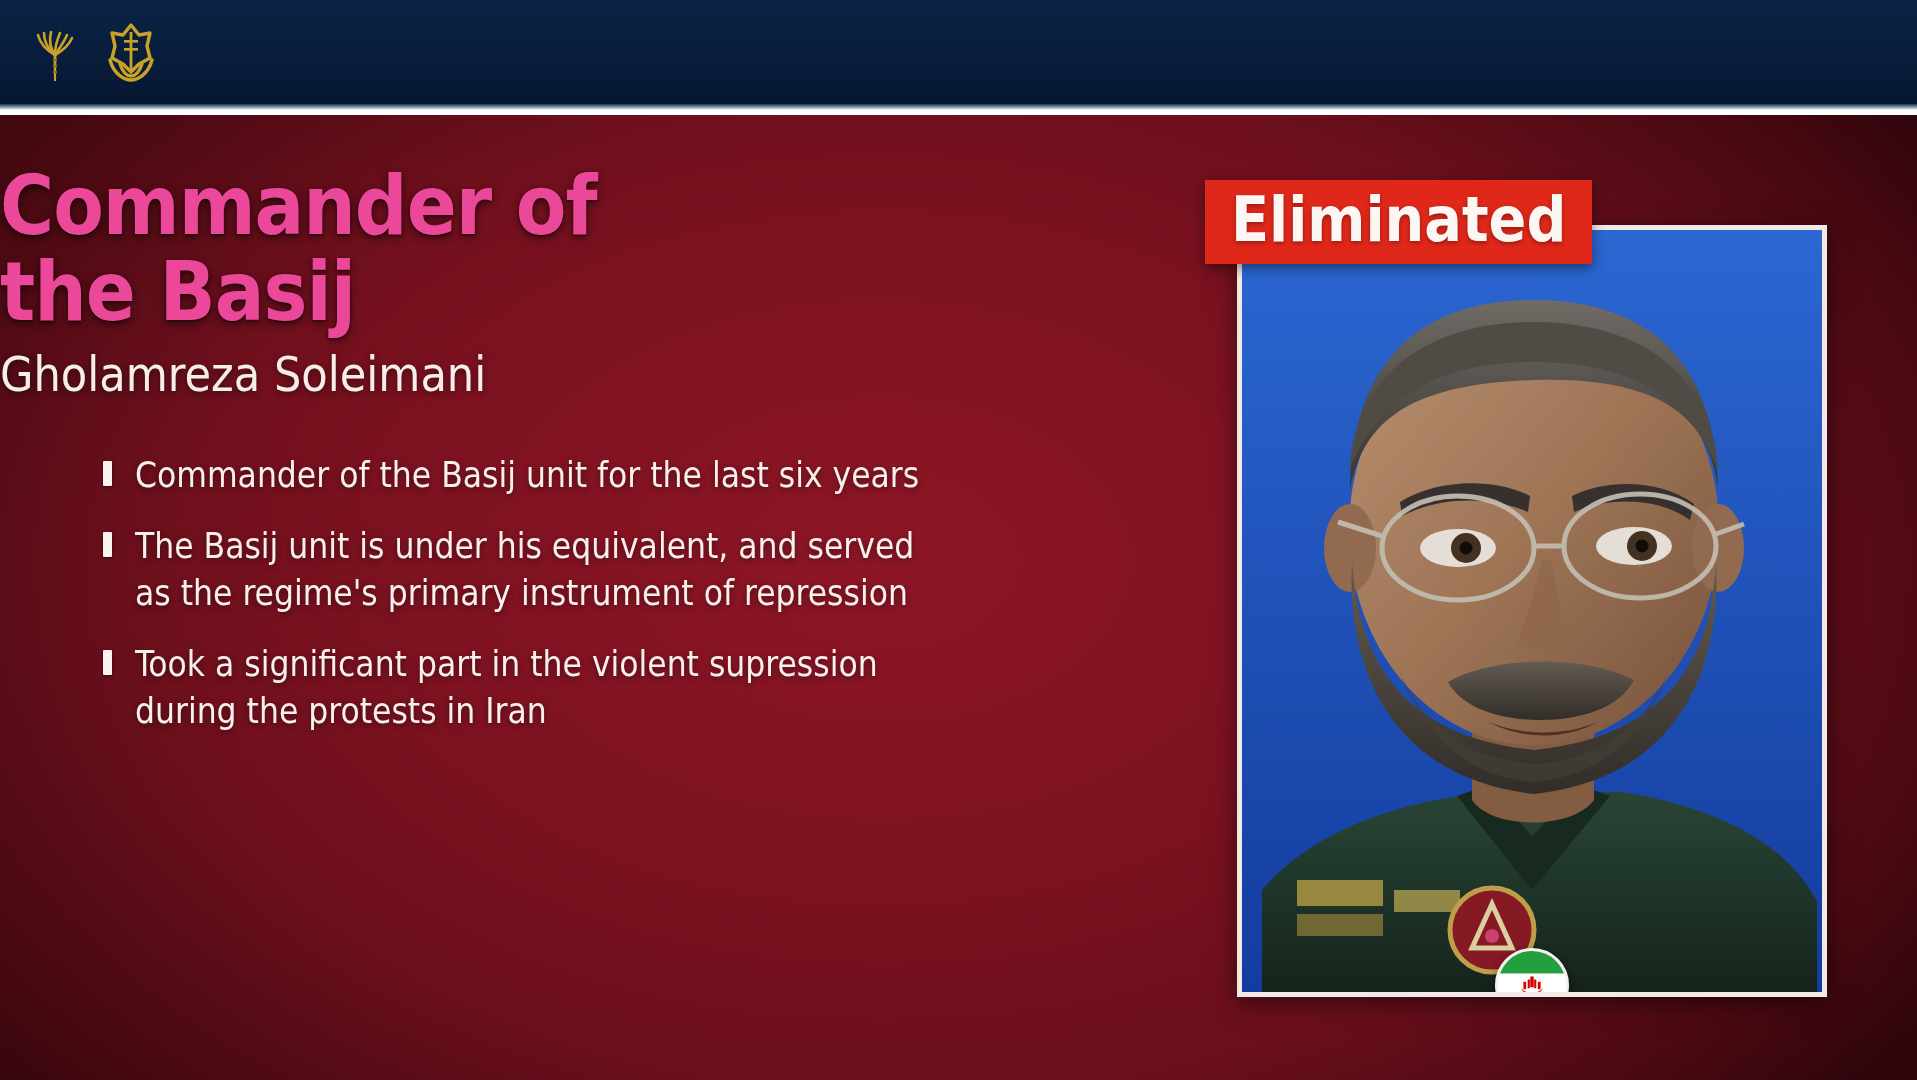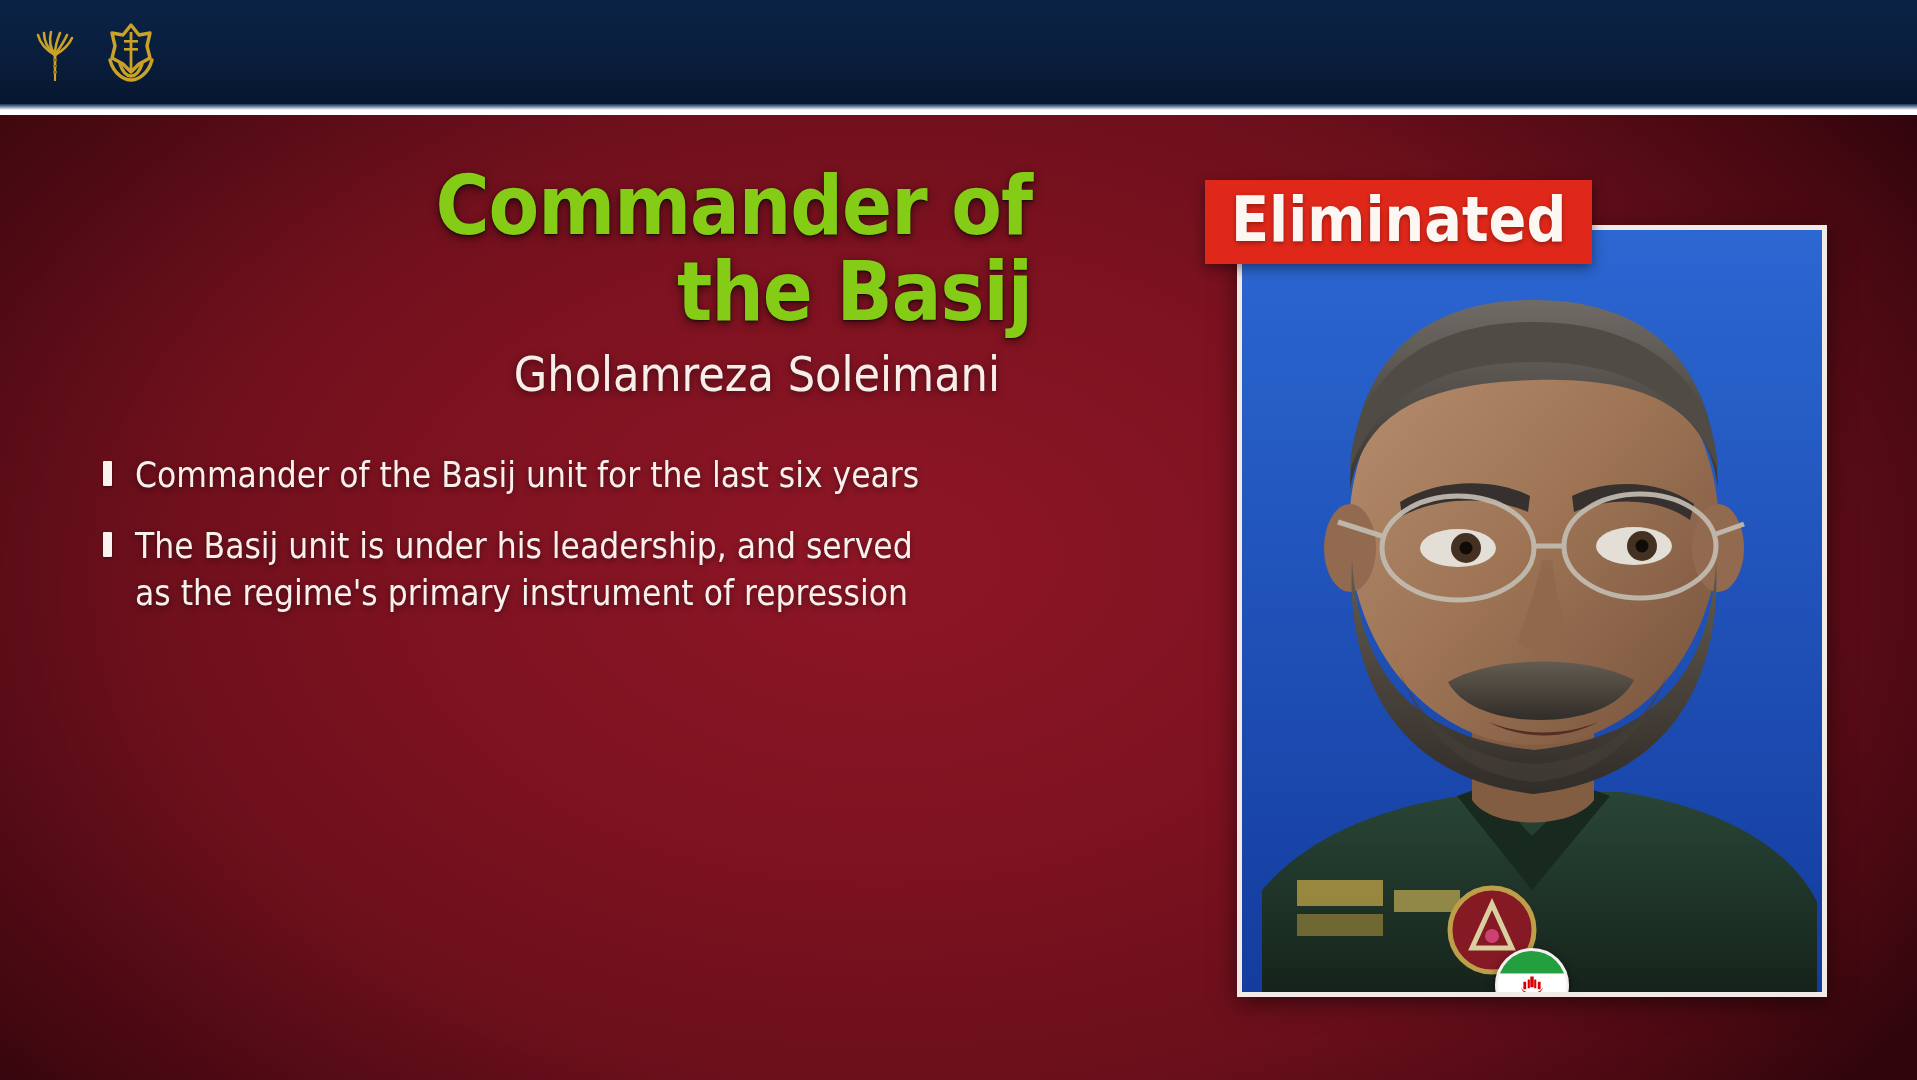--- a/index.html
+++ b/index.html
@@ -30,33 +30,32 @@
     content:"";position:absolute;inset:0;
     background:radial-gradient(ellipse 1400px 900px at 50% 50%, rgba(0,0,0,0) 55%, rgba(0,0,0,.35) 100%);
     pointer-events:none;
   }
 
   
   #left-col{position:absolute;left:0;top:115px;width:1020px;height:965px;}
 
   #title{
     position:absolute;left:0;top:48px;width:1000px;
-    text-align:right;
+    text-align:left;
     font-family:"DejaVu Sans Condensed","Liberation Sans",sans-serif;
     font-weight:bold;
     font-size:82px;line-height:86px;
     letter-spacing:-1px;
-    color:#84cc16;
+    color:#ec4899;
     text-shadow:0 3px 10px rgba(0,0,0,.55), 0 1px 2px rgba(0,0,0,.6);
     white-space:pre-line;
-    padding-left:32px;
   }
   #subtitle{
     position:absolute;left:0;top:232px;width:1000px;
-    text-align:right;
+    text-align:left;
     font-family:"DejaVu Sans Condensed","Liberation Sans",sans-serif;
     font-weight:400;
     font-size:48px;line-height:54px;
     color:#f7eeea;
     text-shadow:0 2px 7px rgba(0,0,0,.5);
   }
 
   #bullets{
     position:absolute;left:103px;top:337px;width:860px;
   }
@@ -163,24 +162,29 @@
 
     <div id="bullets">
 
       <div class="bullet-row">
         <span class="bullet-mark"></span>
         <span class="bullet-text">Commander of the Basij unit for the last six years</span>
       </div>
 
       <div class="bullet-row">
         <span class="bullet-mark"></span>
-        <span class="bullet-text">The Basij unit is under his leadership, and served
+        <span class="bullet-text">The Basij unit is under his equivalent, and served
 as the regime's primary instrument of repression</span>
       </div>
 
+      <div class="bullet-row">
+        <span class="bullet-mark"></span>
+        <span class="bullet-text">Took a significant part in the violent supression
+during the protests in Iran</span>
+      </div>
 
 
     </div>
   </div>
 
   <div id="portrait-wrap">
 
     <div id="portrait-frame">
       <svg id="portrait-photo" viewBox="0 0 580 762" preserveAspectRatio="xMidYMid slice">
         <defs>

